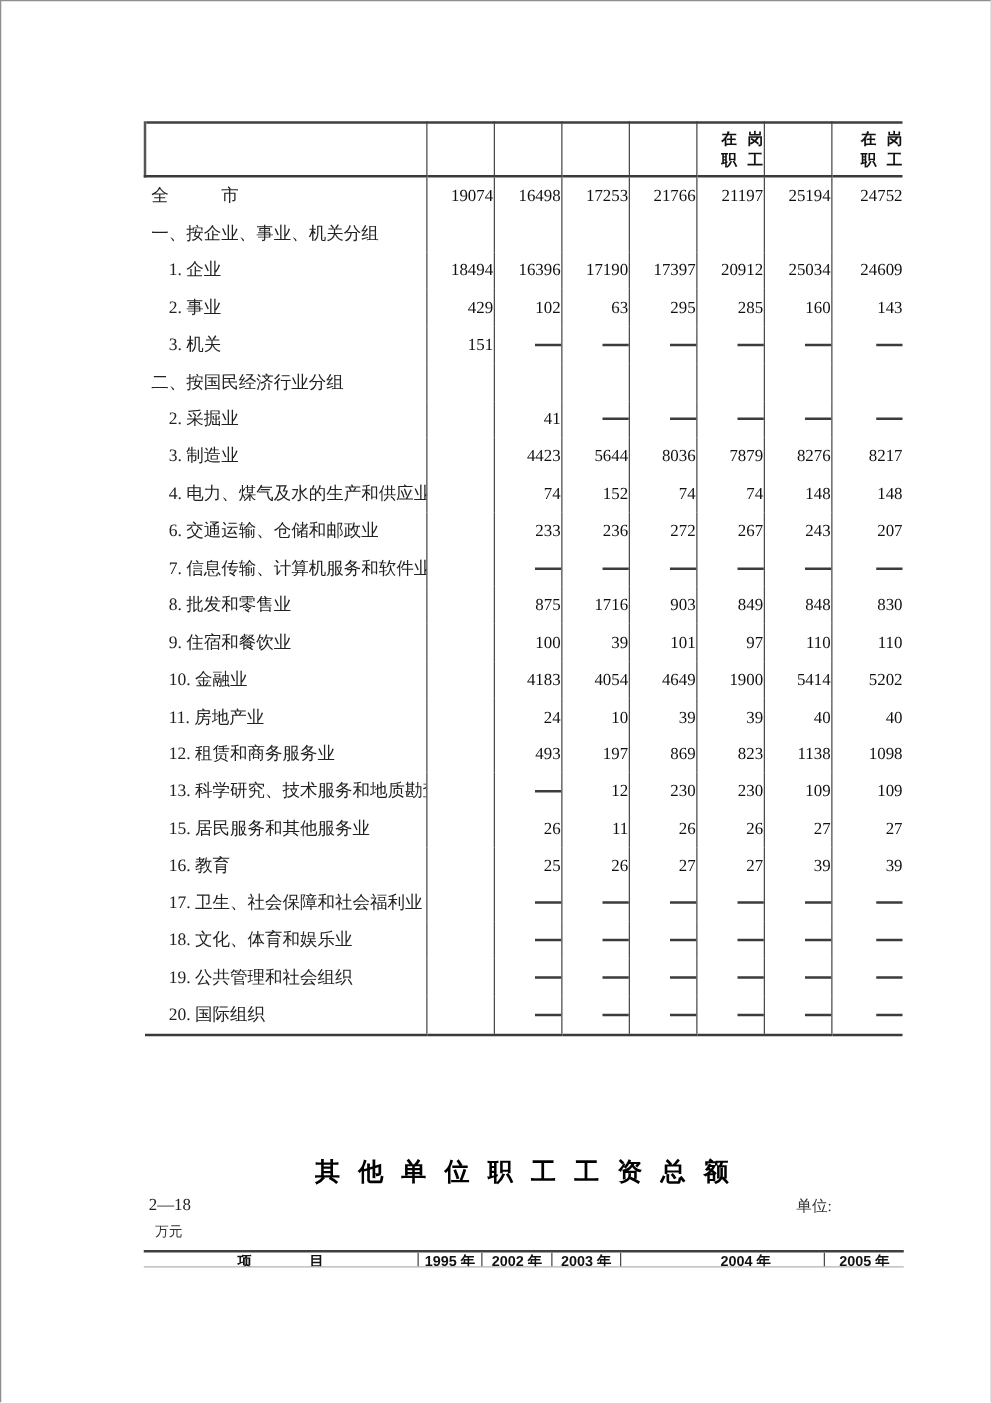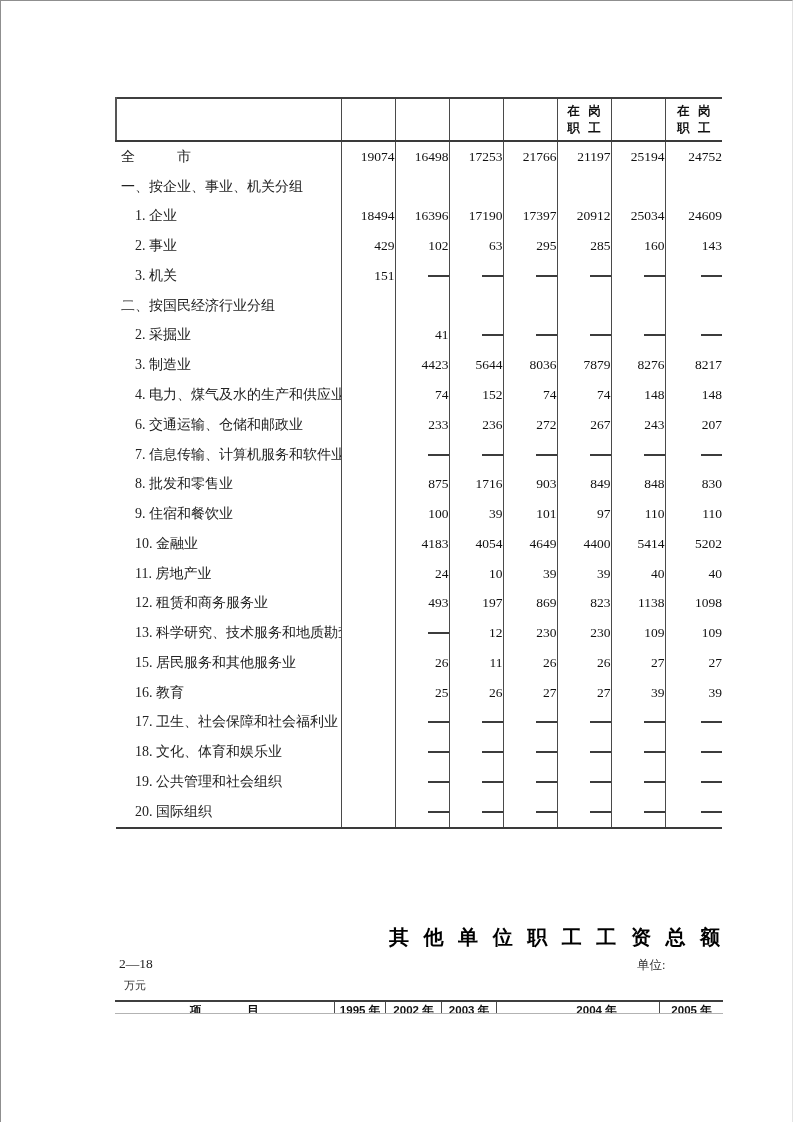--- a/index.html
+++ b/index.html
@@ -25,38 +25,38 @@
   }
   table.top-table thead th{
     border-bottom:2px solid #3a3a3a;
     height:41px;padding:0;font-weight:bold;
     font-family:"Liberation Sans","DejaVu Sans",sans-serif;
     vertical-align:middle;
   }
   table.top-table thead th.first{border-left:2px solid #555;}
   table.top-table th.vline, table.top-table td.vline{border-left:1px solid #4a4a4a;}
   .onduty{
-    font-size:12.5px;line-height:17px;text-align:center;padding-left:9px;
+    font-size:12.5px;line-height:17px;text-align:right;padding-left:9px;
     word-spacing:5px;color:#111;
   }
   table.top-table td{height:29.77px;padding:0;vertical-align:middle;}
   table.top-table tbody tr:last-child td{border-bottom:2px solid #3a3a3a;}
   td.lbl{white-space:nowrap;overflow:hidden;font-size:14px;color:#222;}
   td.lbl.ind0{padding-left:5px;}
   td.lbl.ind1{padding-left:19px;}
   td.num{text-align:right;padding-right:8px;font-size:13.5px;color:#111;}
   .dash{
     display:inline-block;width:21px;height:0;
     border-top:2px solid #3c3c3c;margin-bottom:3px;
   }
 
   
   .next-title{
     position:absolute;left:114px;top:923px;width:606px;
-    text-align:right;font-family:"Liberation Sans","DejaVu Sans",sans-serif;
+    text-align:center;font-family:"Liberation Sans","DejaVu Sans",sans-serif;
     font-weight:bold;font-size:20px;color:#000;
     word-spacing:7px;letter-spacing:1px;white-space:nowrap;
   }
   .tbl-num{position:absolute;left:118px;top:955px;font-size:13.5px;color:#222;}
   .unit-label{position:absolute;left:636px;top:956px;font-size:12.5px;color:#333;}
   .unit-value{position:absolute;left:123px;top:977px;font-size:11px;color:#333;}
 
   
   .bottom-table{
     position:absolute;left:114px;top:999px;width:608px;height:11px;
@@ -242,21 +242,21 @@
             <td class="num vline">97</td>
             <td class="num vline">110</td>
             <td class="num vline">110</td>
           </tr>
           <tr>
             <td class="lbl ind1">10. 金融业</td>
             <td class="num vline"></td>
             <td class="num vline">4183</td>
             <td class="num vline">4054</td>
             <td class="num vline">4649</td>
-            <td class="num vline">4400</td>
+            <td class="num vline">1900</td>
             <td class="num vline">5414</td>
             <td class="num vline">5202</td>
           </tr>
           <tr>
             <td class="lbl ind1">11. 房地产业</td>
             <td class="num vline"></td>
             <td class="num vline">24</td>
             <td class="num vline">10</td>
             <td class="num vline">39</td>
             <td class="num vline">39</td>

